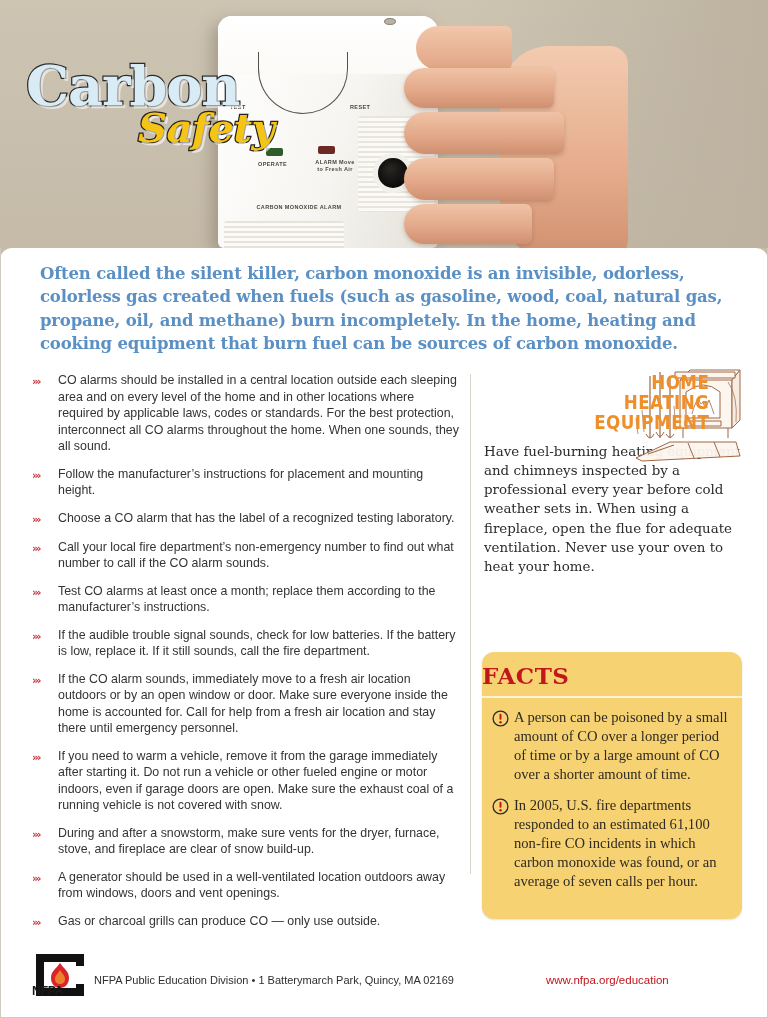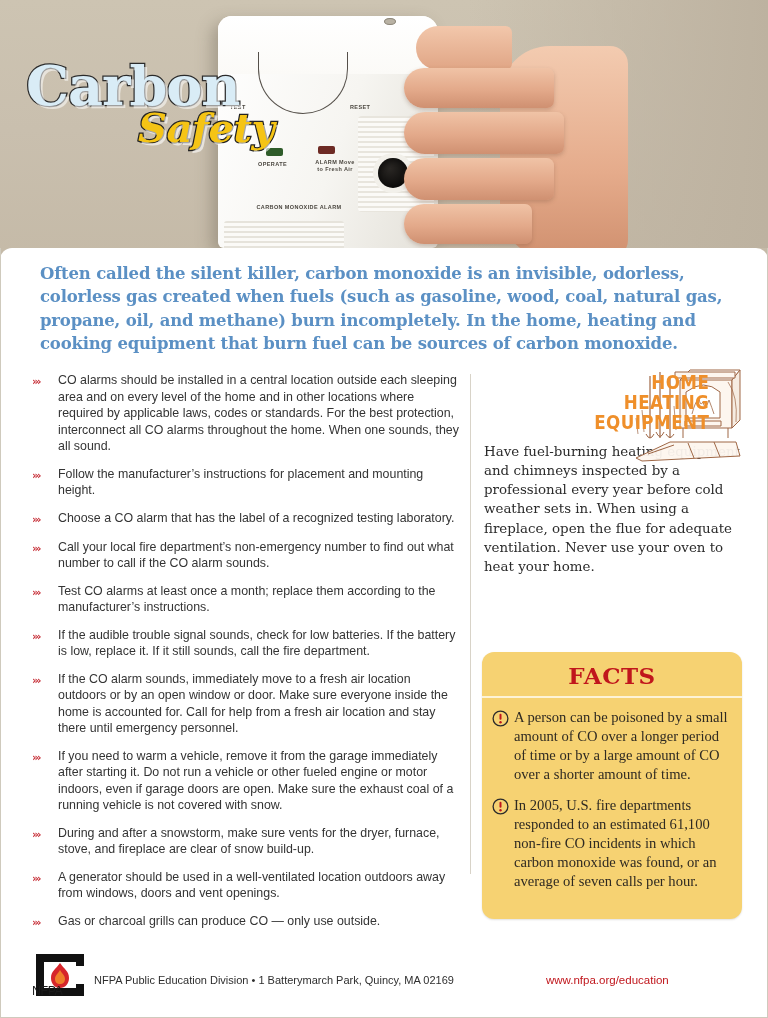--- a/index.html
+++ b/index.html
@@ -164,38 +164,38 @@
     font-size:13.4px; line-height:1.42; color:#2b2b2b;
   }
 
   
   .facts {
     position:absolute; left:482px; top:404px; width:260px;
     background:#f6d272; border-radius:12px; padding:10px 0 16px 0;
     box-shadow:0 1px 2px rgba(0,0,0,.12);
   }
   .facts-title {
-    text-align:center; font-family:"DejaVu Serif", serif;
+    text-align:left; font-family:"DejaVu Serif", serif;
     font-weight:bold; font-size:23px; color:#c0161c; letter-spacing:.5px;
     padding-bottom:7px;
   }
   .facts-rule { height:2px; background:#fdf3d6; margin:0 0 10px 0; }
   .fact { display:flex; padding:0 14px 0 10px; margin-bottom:12px; }
   .fact-ico { flex:0 0 22px; padding-top:2px; }
   .fact-txt {
     flex:1; font-size:14.6px; line-height:1.3; color:#2f2a22;
     font-family:Liberation Serif, serif;
   }
 
   
   .footer { position:absolute; left:0; top:700px; width:768px; height:70px; }
   .nfpa-logo { position:absolute; left:32px; top:4px; width:56px; height:46px; }
   .nfpa-word {
     position:absolute; left:32px; top:36px; width:58px;
-    font-size:12.5px; font-weight:normal; color:#1a1a1a; letter-spacing:-.5px;
+    font-size:12.5px; font-weight:bold; color:#1a1a1a; letter-spacing:-.5px;
     font-family:"Liberation Sans", sans-serif;
   }
   .tagline {
     position:absolute; left:94px; top:4px;
     font-family:"DejaVu Serif", serif; font-weight:bold;
     font-size:15px; color:#6f9137;
   }
   .addr {
     position:absolute; left:94px; top:26px;
     font-size:11px; color:#2e2e2e; font-family:"Liberation Sans", sans-serif;

